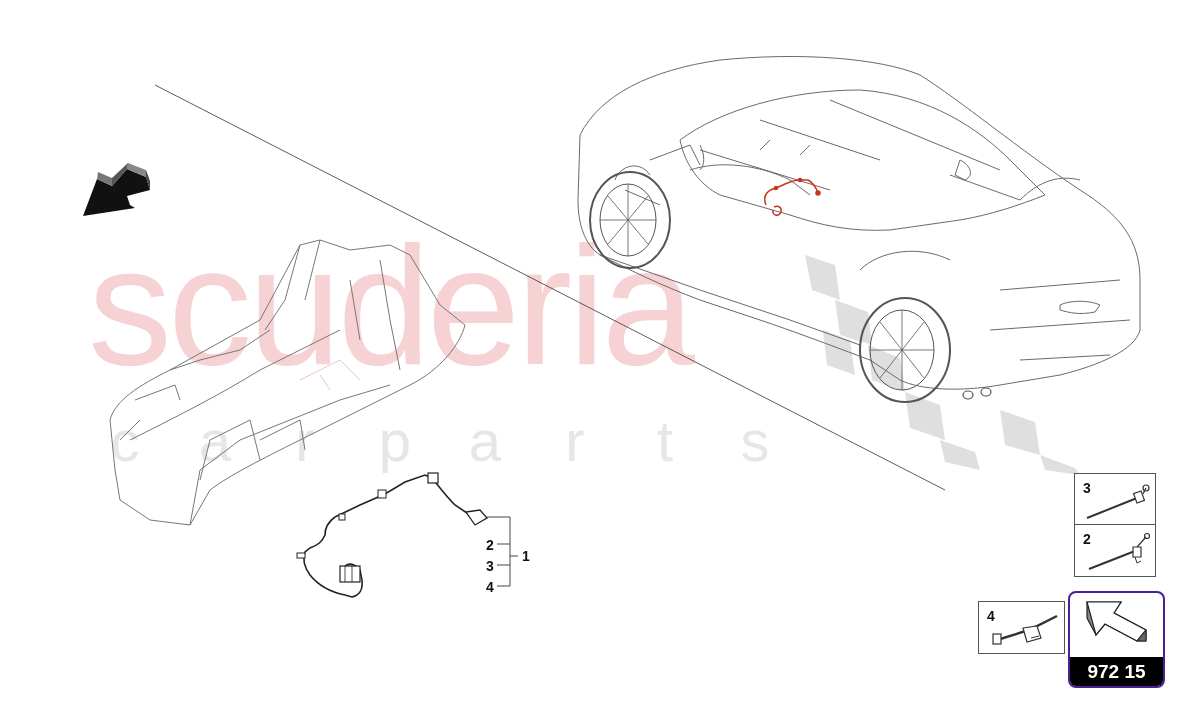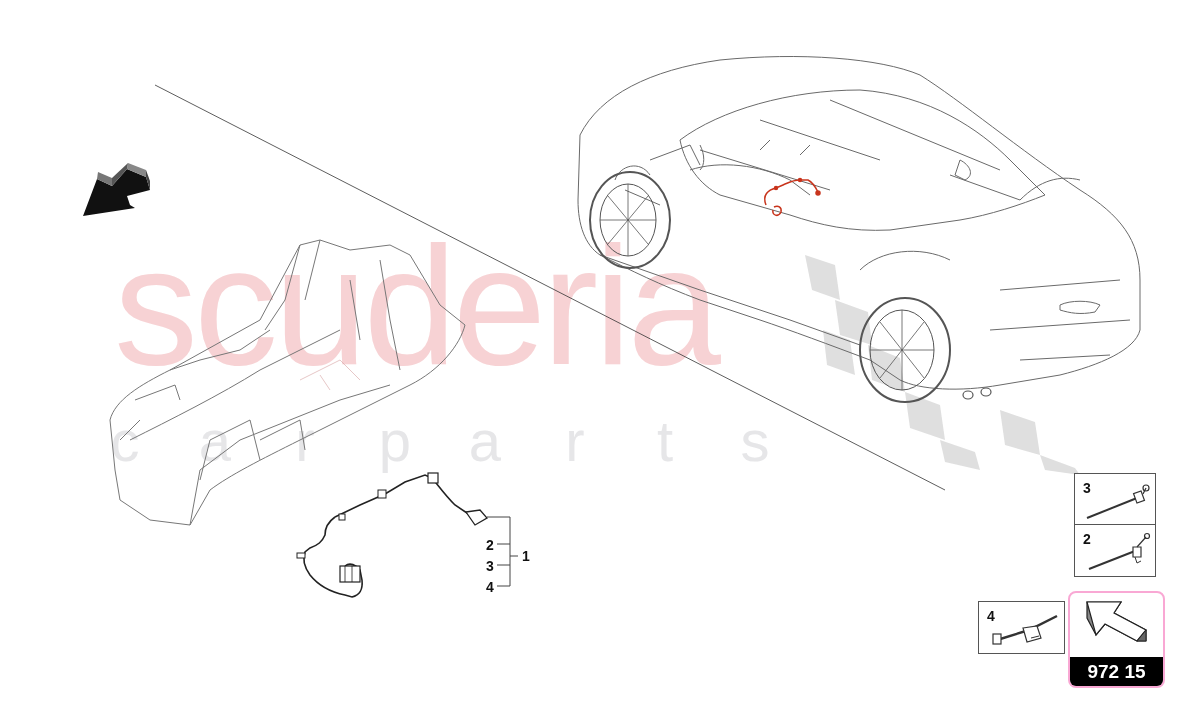--- a/index.html
+++ b/index.html
@@ -1,25 +1,25 @@
 <!DOCTYPE html>
 <html><head>
 <meta charset="utf-8">
 <style>
   html,body{margin:0;padding:0;background:#fff;}
   body{width:1188px;height:707px;position:relative;overflow:hidden;font-family:"Liberation Sans",sans-serif;}
   .abs{position:absolute;}
-  #wm-main{left:88px;top:222px;font-size:168px;font-weight:400;color:#f7d2d4;letter-spacing:-4px;line-height:1;z-index:1;font-family:"Liberation Sans",sans-serif;margin-left:26px;}
+  #wm-main{left:88px;top:222px;font-size:168px;font-weight:400;color:#f7d2d4;letter-spacing:-4px;line-height:1;z-index:1;font-family:"Liberation Sans",sans-serif;}
   #wm-sub{left:80px;top:412px;font-size:58px;color:#e6e6e8;line-height:1;z-index:1;font-family:"Liberation Sans",sans-serif;display:flex;gap:0;}
   #wm-sub span{display:inline-block;width:90px;text-align:center;}
   svg.layer{position:absolute;left:0;top:0;z-index:2;}
   .callout{font-size:14px;font-weight:700;color:#111;z-index:3;}
   .inset{position:absolute;background:#fff;border:1px solid #555;z-index:3;}
   .inset .num{position:absolute;left:8px;top:6px;font-size:14px;font-weight:700;color:#111;}
-  #ref-box{left:1068px;top:591px;width:93px;height:93px;border:2px solid #f9a8d4;border-radius:8px;background:#fff;overflow:hidden;z-index:3;}
+  #ref-box{left:1068px;top:591px;width:93px;height:93px;border:2px solid #4c1d95;border-radius:8px;background:#fff;overflow:hidden;z-index:3;}
   #ref-label{position:absolute;left:0;bottom:0;width:100%;height:29px;background:#000;color:#fff;font-weight:700;font-size:19px;text-align:center;line-height:29px;}
 </style>
 </head>
 <body>
 
 <div id="wm-main" class="abs">scuderia</div>
 <div id="wm-sub" class="abs">
   <span>c</span>
   <span>a</span>
   <span>r</span>

